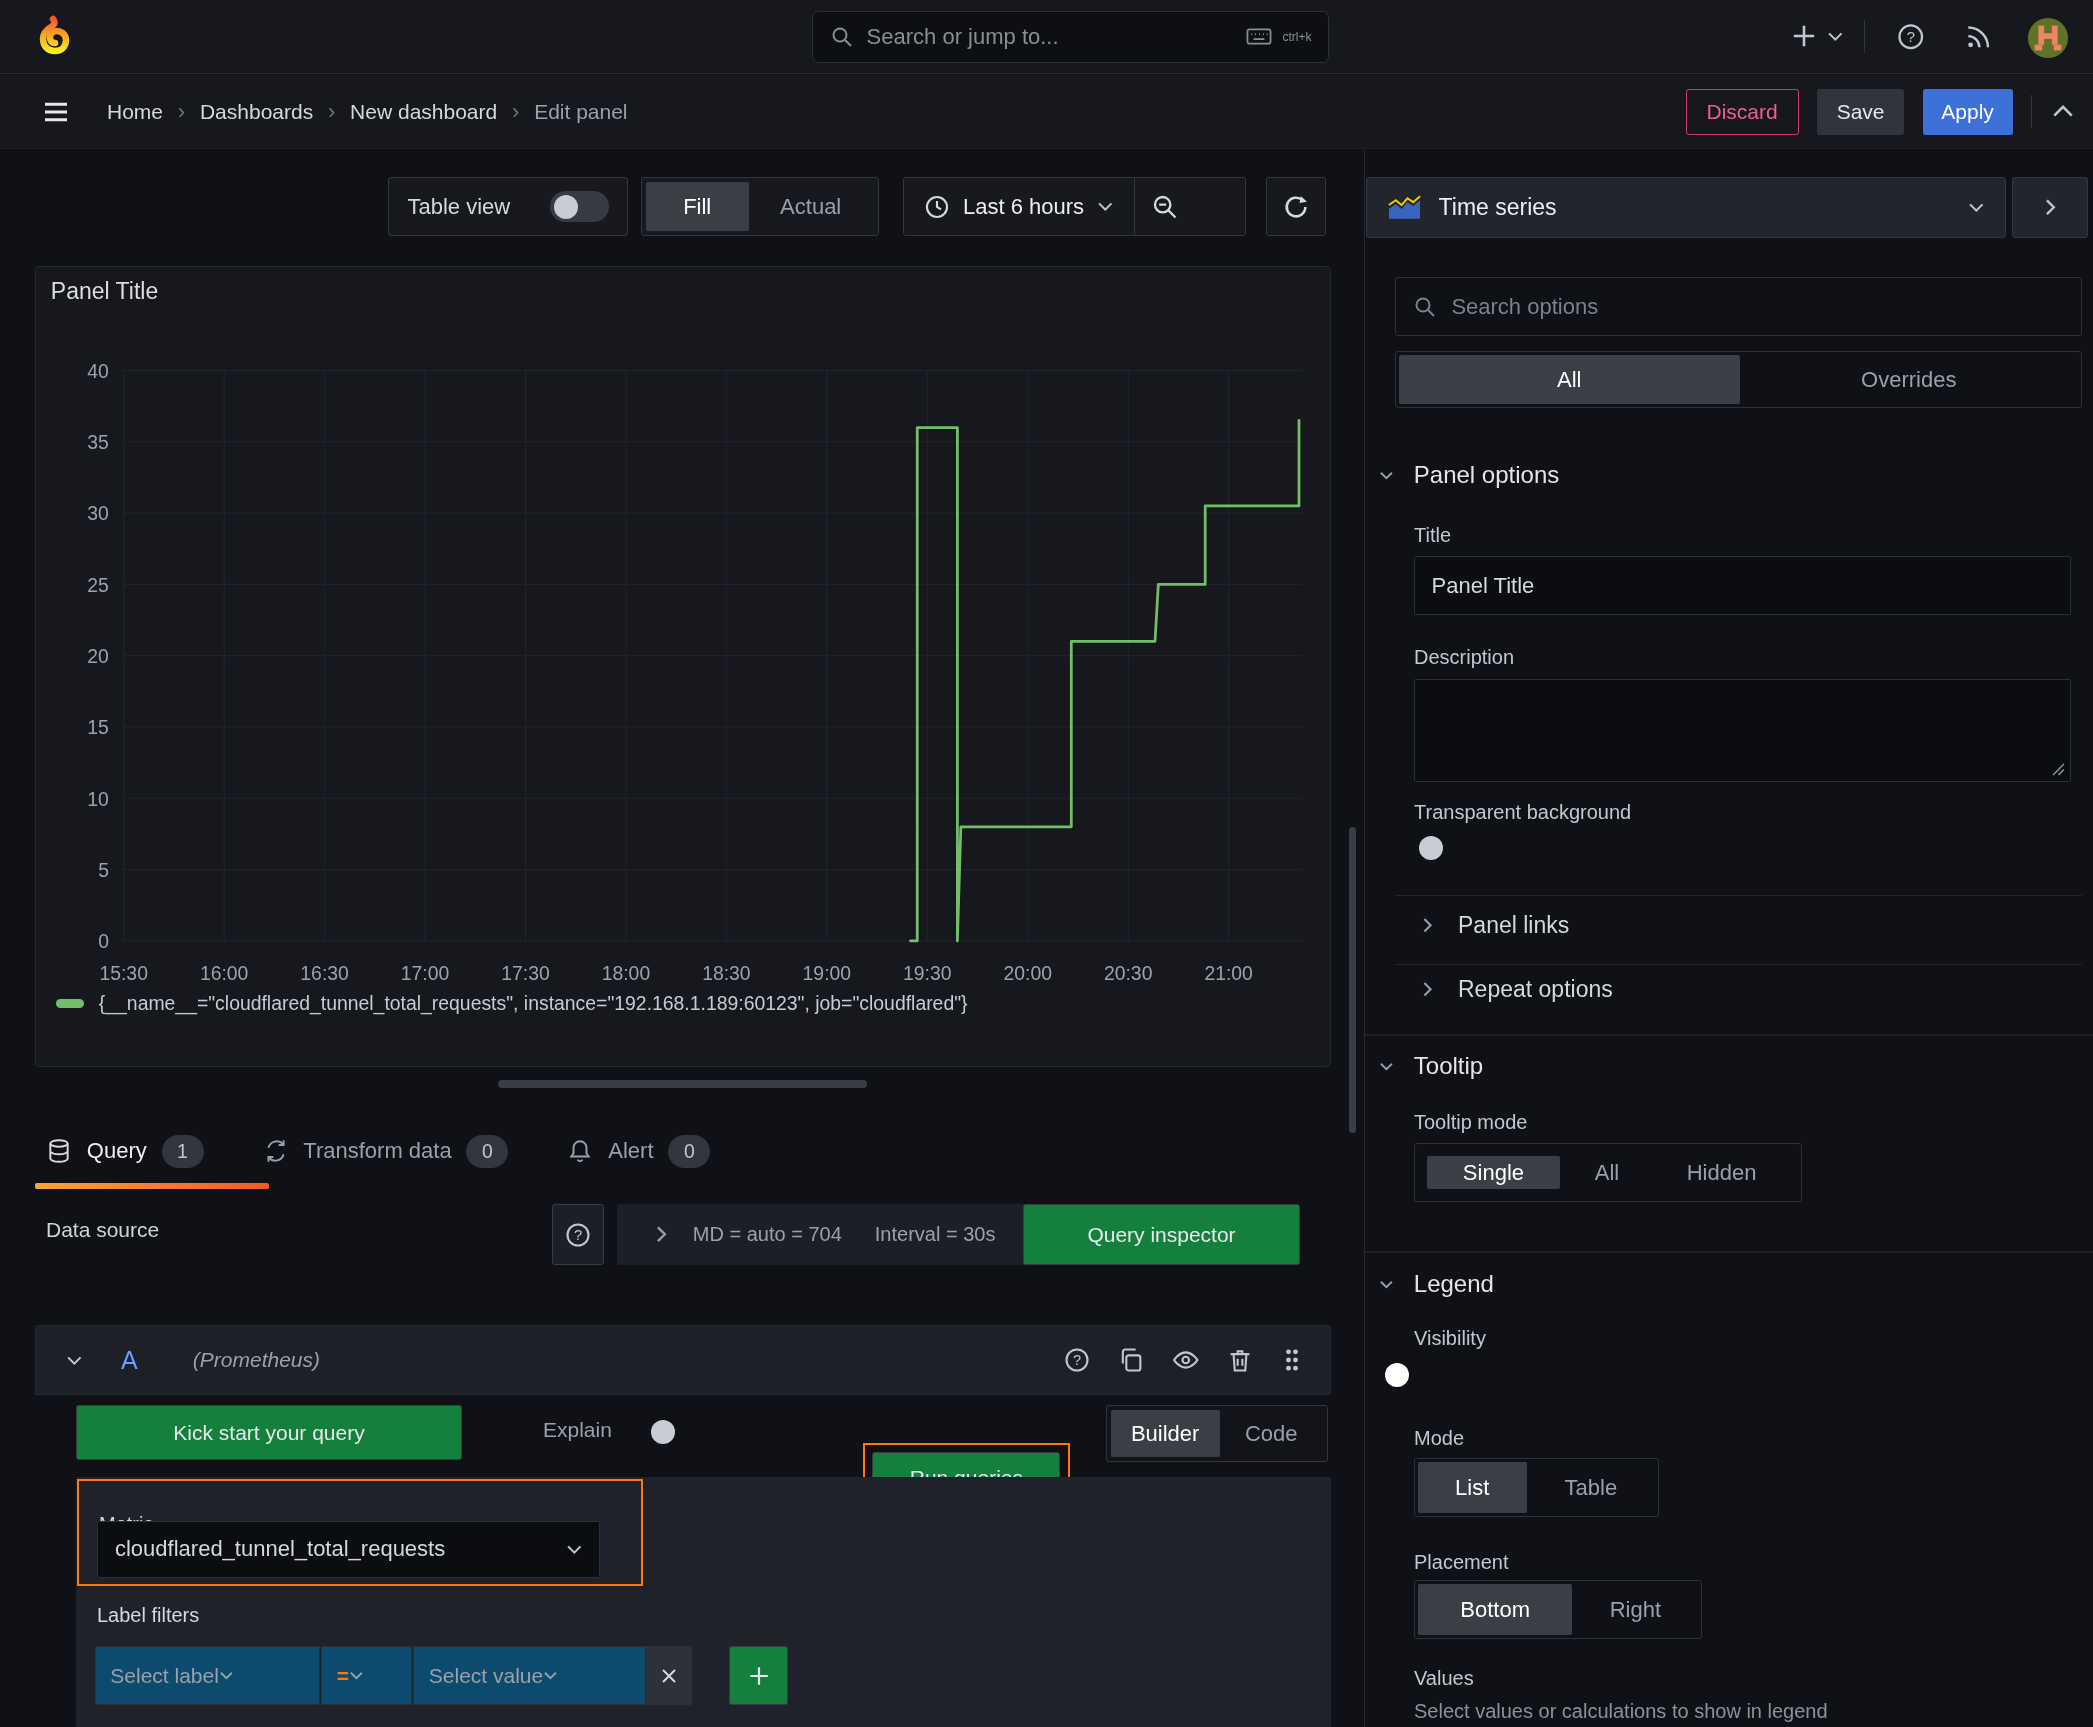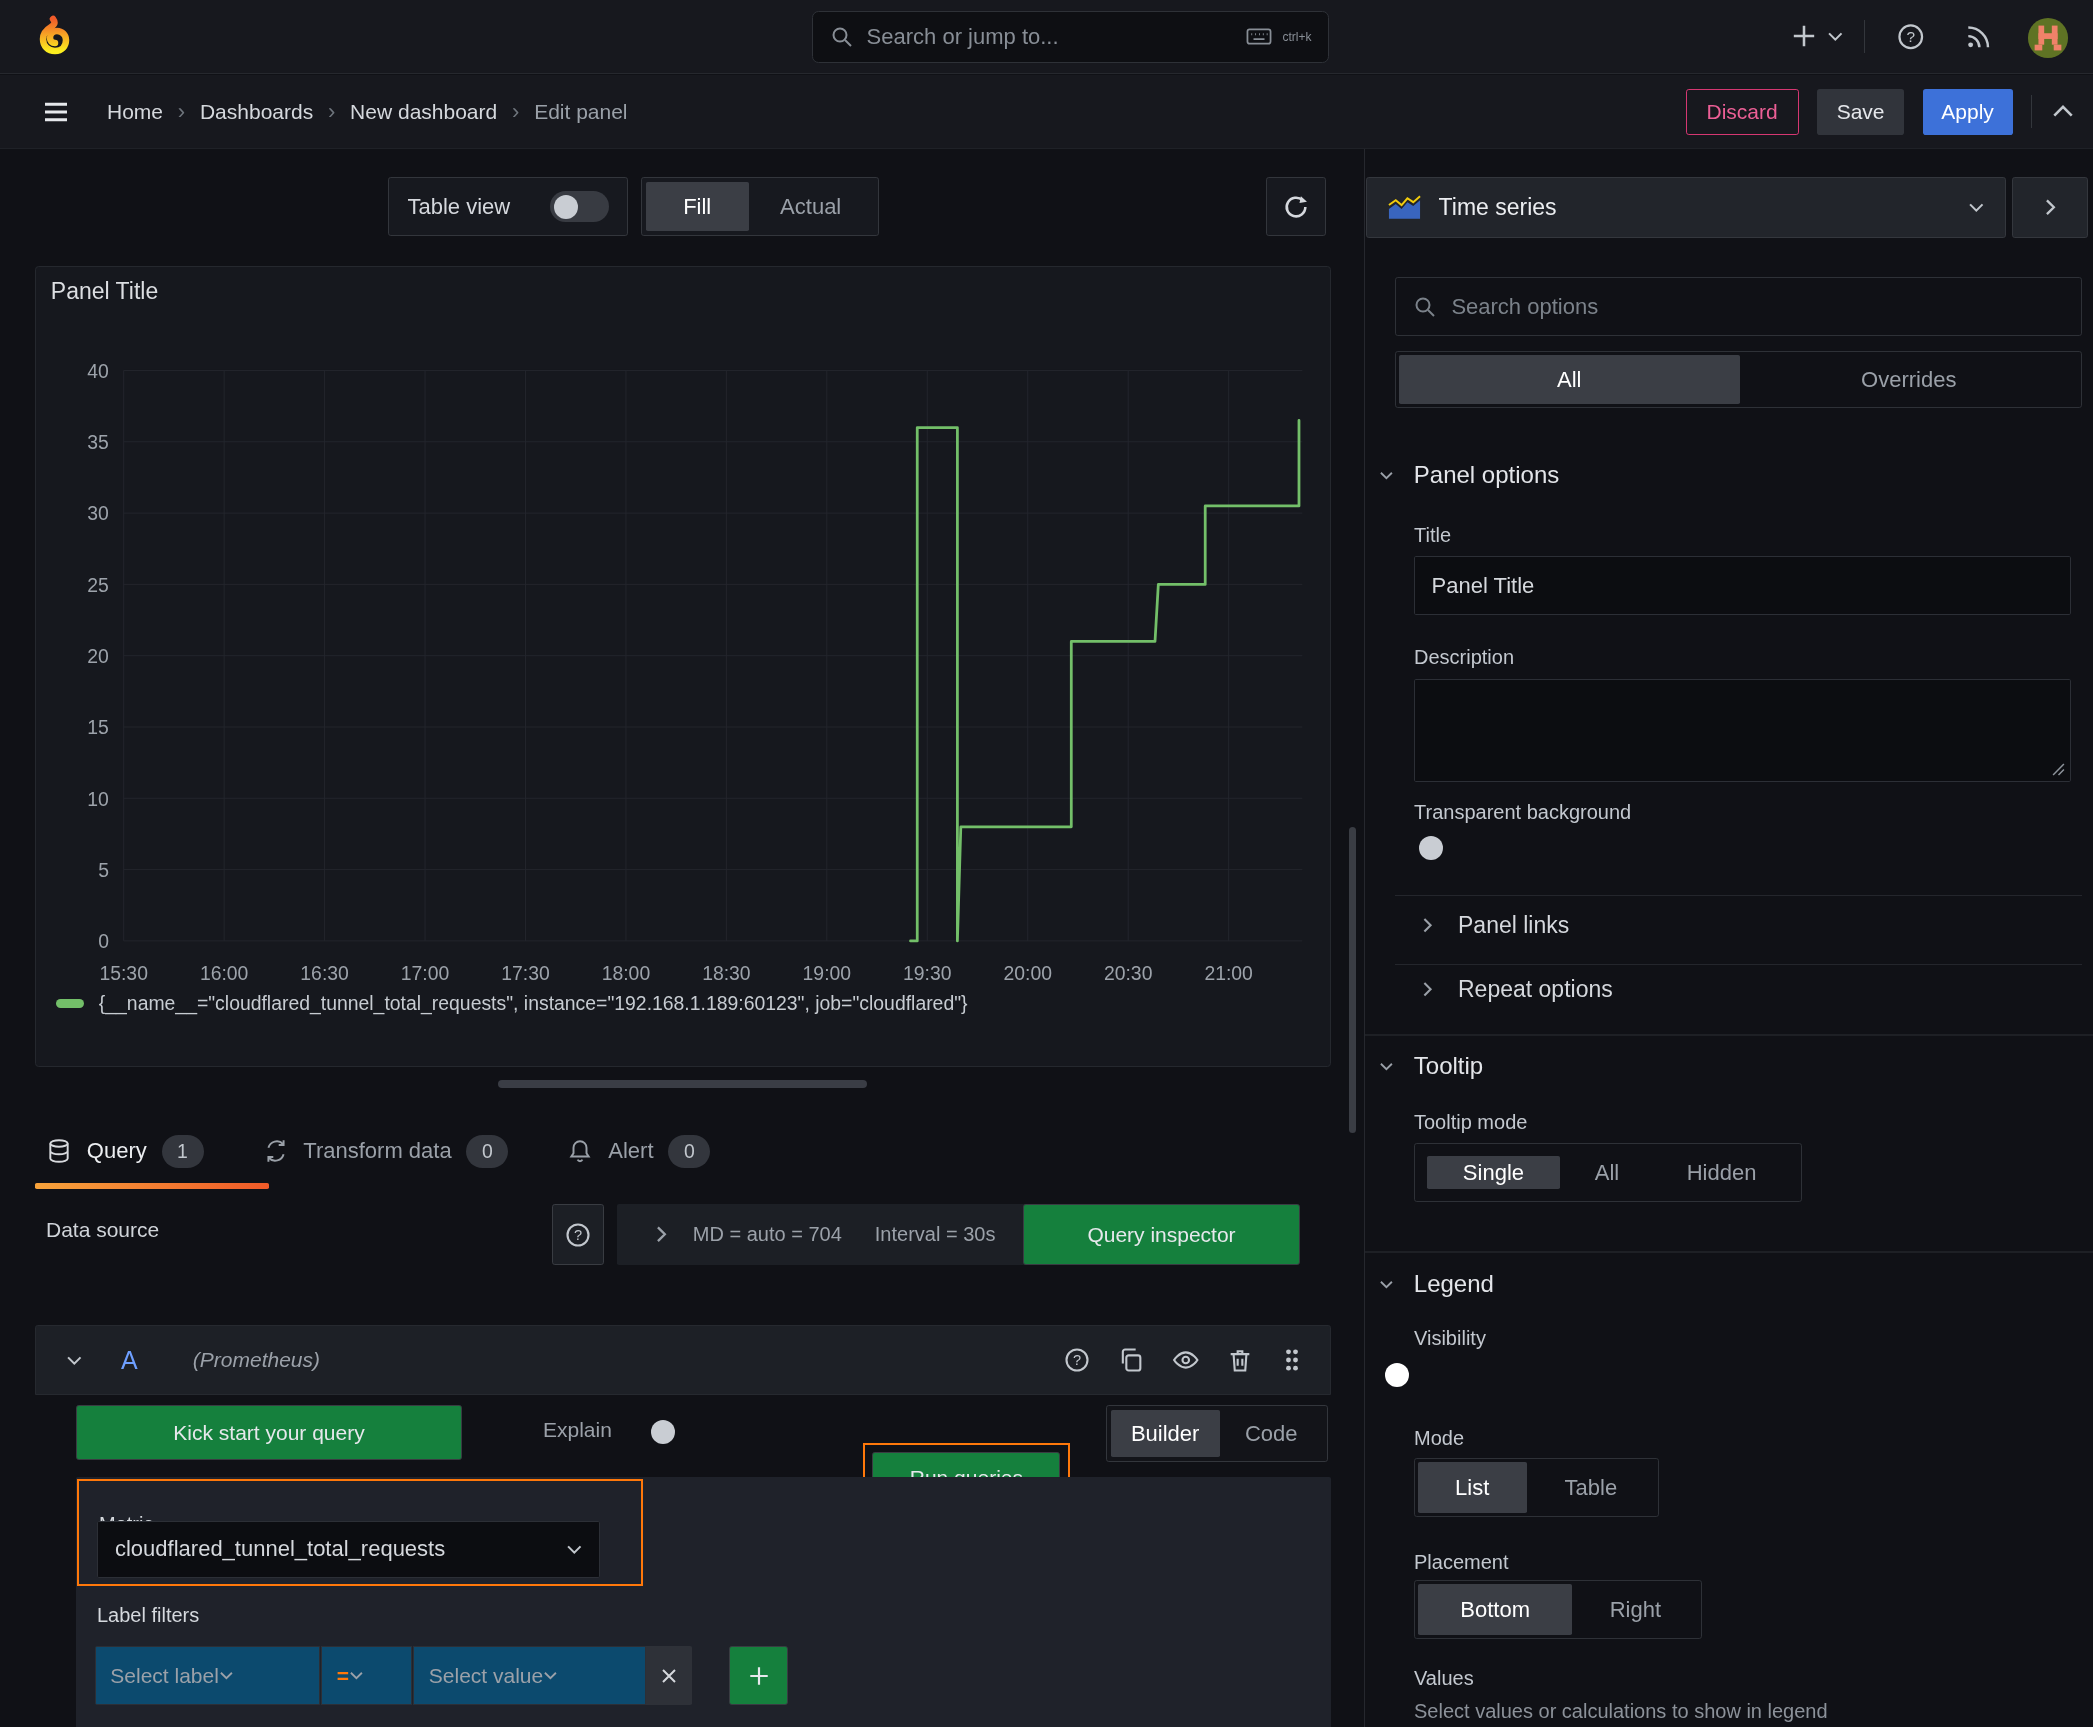--- a/index.html
+++ b/index.html
@@ -190,20 +190,41 @@
   
   <div class="ctl abs" style="left:388px;top:177px;width:240px;justify-content:space-between;padding:0 18.5px;">
     <span style="font-size:22px;color:#d5d8dd;">Table view</span>
     <span class="toggle">
         <span class="knob"></span>
       </span>
   </div>
   <div class="ctl abs seg" style="left:641px;top:177px;width:238px;padding:3.7px;">
     <span class="on" style="width:103px;">Fill</span>
     <span style="width:124px;">Actual</span>
+  </div>
+  <div class="ctl abs" style="left:903px;top:177px;width:343px;padding:0;">
+    <span class="row" style="padding:0 20px;gap:13px;height:100%;">
+      <span>
+        <svg width="26" height="26" viewBox="0 0 22 22" fill="none" stroke="#d5d8dd" stroke-width="1.8">
+            <circle cx="11" cy="11" r="8.5"></circle>
+            <path d="M11 6v5l3.4 2"></path>
+          </svg>
+      </span>
+      <span style="font-size:22px;color:#eceef1;">Last 6 hours</span>
+      <svg width="16.6" height="13" viewBox="0 0 16 12" fill="none" stroke="#c2c7cd" stroke-width="2">
+          <polyline points="2,3 8,9 14,3"></polyline>
+        </svg>
+    </span>
+    <span style="width:0.9px;height:100%;background:#33363c;"></span>
+    <span class="iconbtn" style="width:61px;height:100%;">
+      <svg width="28" height="28" viewBox="0 0 24 24" fill="none" stroke="#d5d8dd" stroke-width="2">
+          <circle cx="10" cy="10" r="6.6"></circle>
+          <path d="M14.8 14.8L21 21M7 10h6"></path>
+        </svg>
+    </span>
   </div>
   <div class="ctl abs iconbtn" style="left:1266px;top:177px;width:60px;">
     <svg width="28" height="28" viewBox="0 0 24 24" fill="none" stroke="#d5d8dd" stroke-width="2.2">
         <path d="M20 12a8 8 0 1 1-2.3-5.6"></path>
         <polygon points="16.2,2.8 21.4,7.4 15,8.6" fill="#d5d8dd" stroke="none"></polygon>
       </svg>
   </div>
 
   
   <div class="panel abs">

